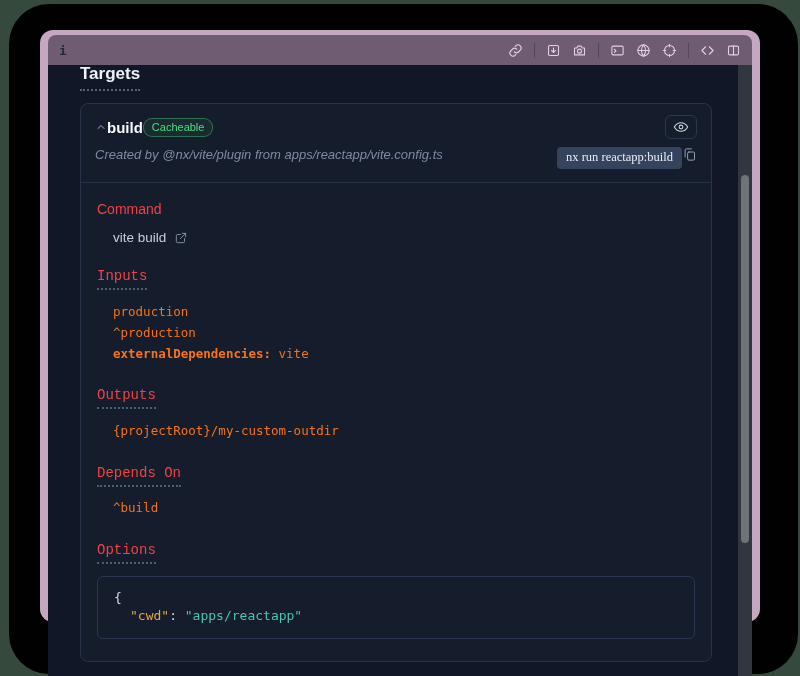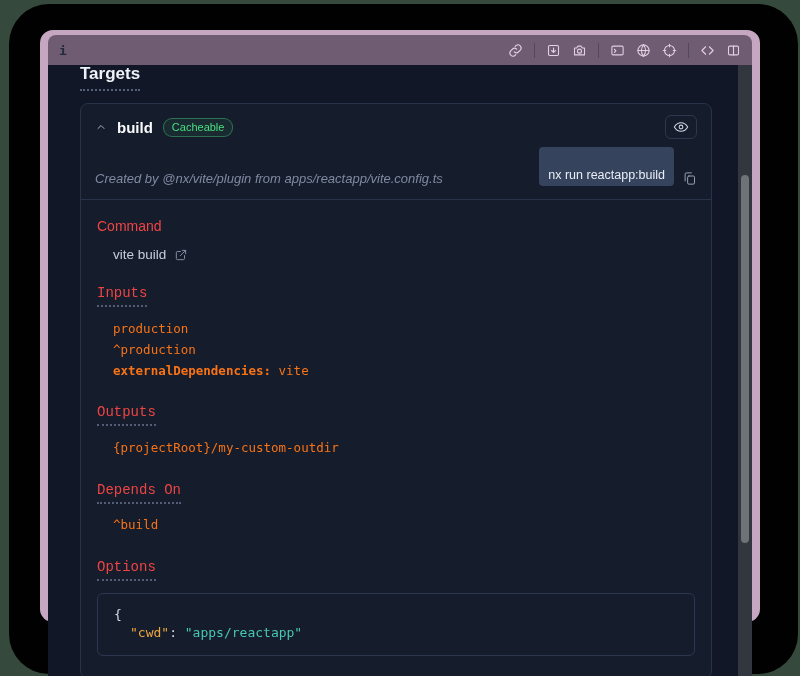--- a/index.html
+++ b/index.html
@@ -24,34 +24,34 @@
 
   
   .content { height:662px; background:#111726; border-radius:0 0 6px 6px; overflow:hidden;
              position:relative; padding:0 40px 0 32px; }
 
   .page-title { display:inline-block; margin-top:-4px; font-size:17px; font-weight:600; color:#eef2f8;
                 padding-bottom:5px; border-bottom:2px dotted #55607a; }
 
   .card { margin-top:12px; border:1px solid #28334a; border-radius:8px; background:#151c2b; }
 
-  .card-header { display:flex; align-items:center; gap:10px; padding:11px 14px 6px 14px; }
+  .card-header { display:flex; align-items:center; padding:11px 14px 6px 14px; }
   .chev { display:flex; align-items:center; cursor:pointer; }
   .chev svg { width:12px; height:12px; stroke:#aab3c5; stroke-width:2; fill:none; stroke-linecap:round; stroke-linejoin:round; }
   .target-name { font-size:15px; font-weight:700; color:#f8fafc; }
   .badge { font-size:11px; color:#4ade80; background:rgba(74,222,128,0.08);
            border:1px solid rgba(74,222,128,0.4); border-radius:9px; padding:2px 8px 3px 8px; }
   .eye-btn { margin-left:auto; width:32px; height:24px; display:flex; align-items:center; justify-content:center;
              border:1px solid #2c3850; border-radius:6px; background:transparent; cursor:pointer; }
   .eye-btn svg { width:16px; height:16px; stroke:#cbd5e1; stroke-width:1.6; fill:none; }
 
-  .card-subheader { display:flex; align-items:flex-end; gap:8px; padding:2px 14px 13px 14px; }
+  .card-subheader { display:flex; align-items:flex-start; gap:0; padding:2px 14px 13px 14px; }
   .created-by { font-style:italic; font-size:13px; color:#7f8aa3; }
-  .run-chip { margin-left:auto; background:#36435d; color:#e9eef6; font-family:Liberation Sans, sans-serif;
-              font-size:12.5px; padding:21px 9px 4px 9px; border-radius:4px; white-space:nowrap; }
+  .run-chip { margin-left:auto; background:#36435d; color:#e9eef6; font-family:Liberation Serif, serif;
+              font-size:12.5px; padding:3px 9px 4px 9px; border-radius:4px; white-space:nowrap; }
   .copy-btn { display:flex; align-items:center; cursor:pointer; background:none; border:none; }
   .copy-btn svg { width:15px; height:15px; stroke:#98a2b6; stroke-width:1.6; fill:none; stroke-linecap:round; stroke-linejoin:round; }
 
   .card-body { border-top:1px solid #273349; padding:16px 16px 22px 16px; }
   .section { margin-top:21px; }
   .section:first-child { margin-top:2px; }
   .section-label { font-size:14px; font-weight:500; color:#ef4444; }
   .dotted { display:inline-block; border-bottom:2px dotted #525d75; padding-bottom:4px;font-family:Liberation Mono, monospace; }
   .cmd-row { margin:13px 0 0 16px; display:flex; align-items:center; gap:8px;
              font-size:13.5px; color:#c6cedd; }

